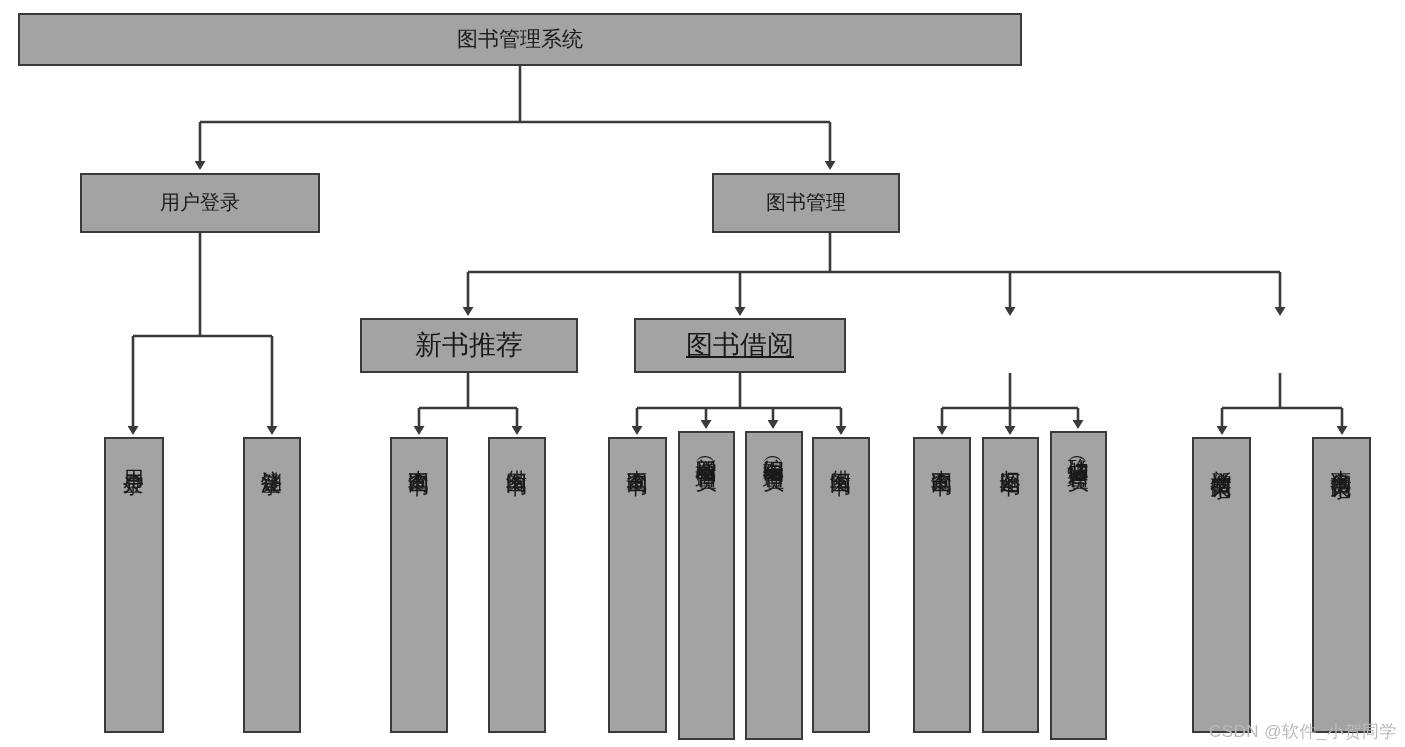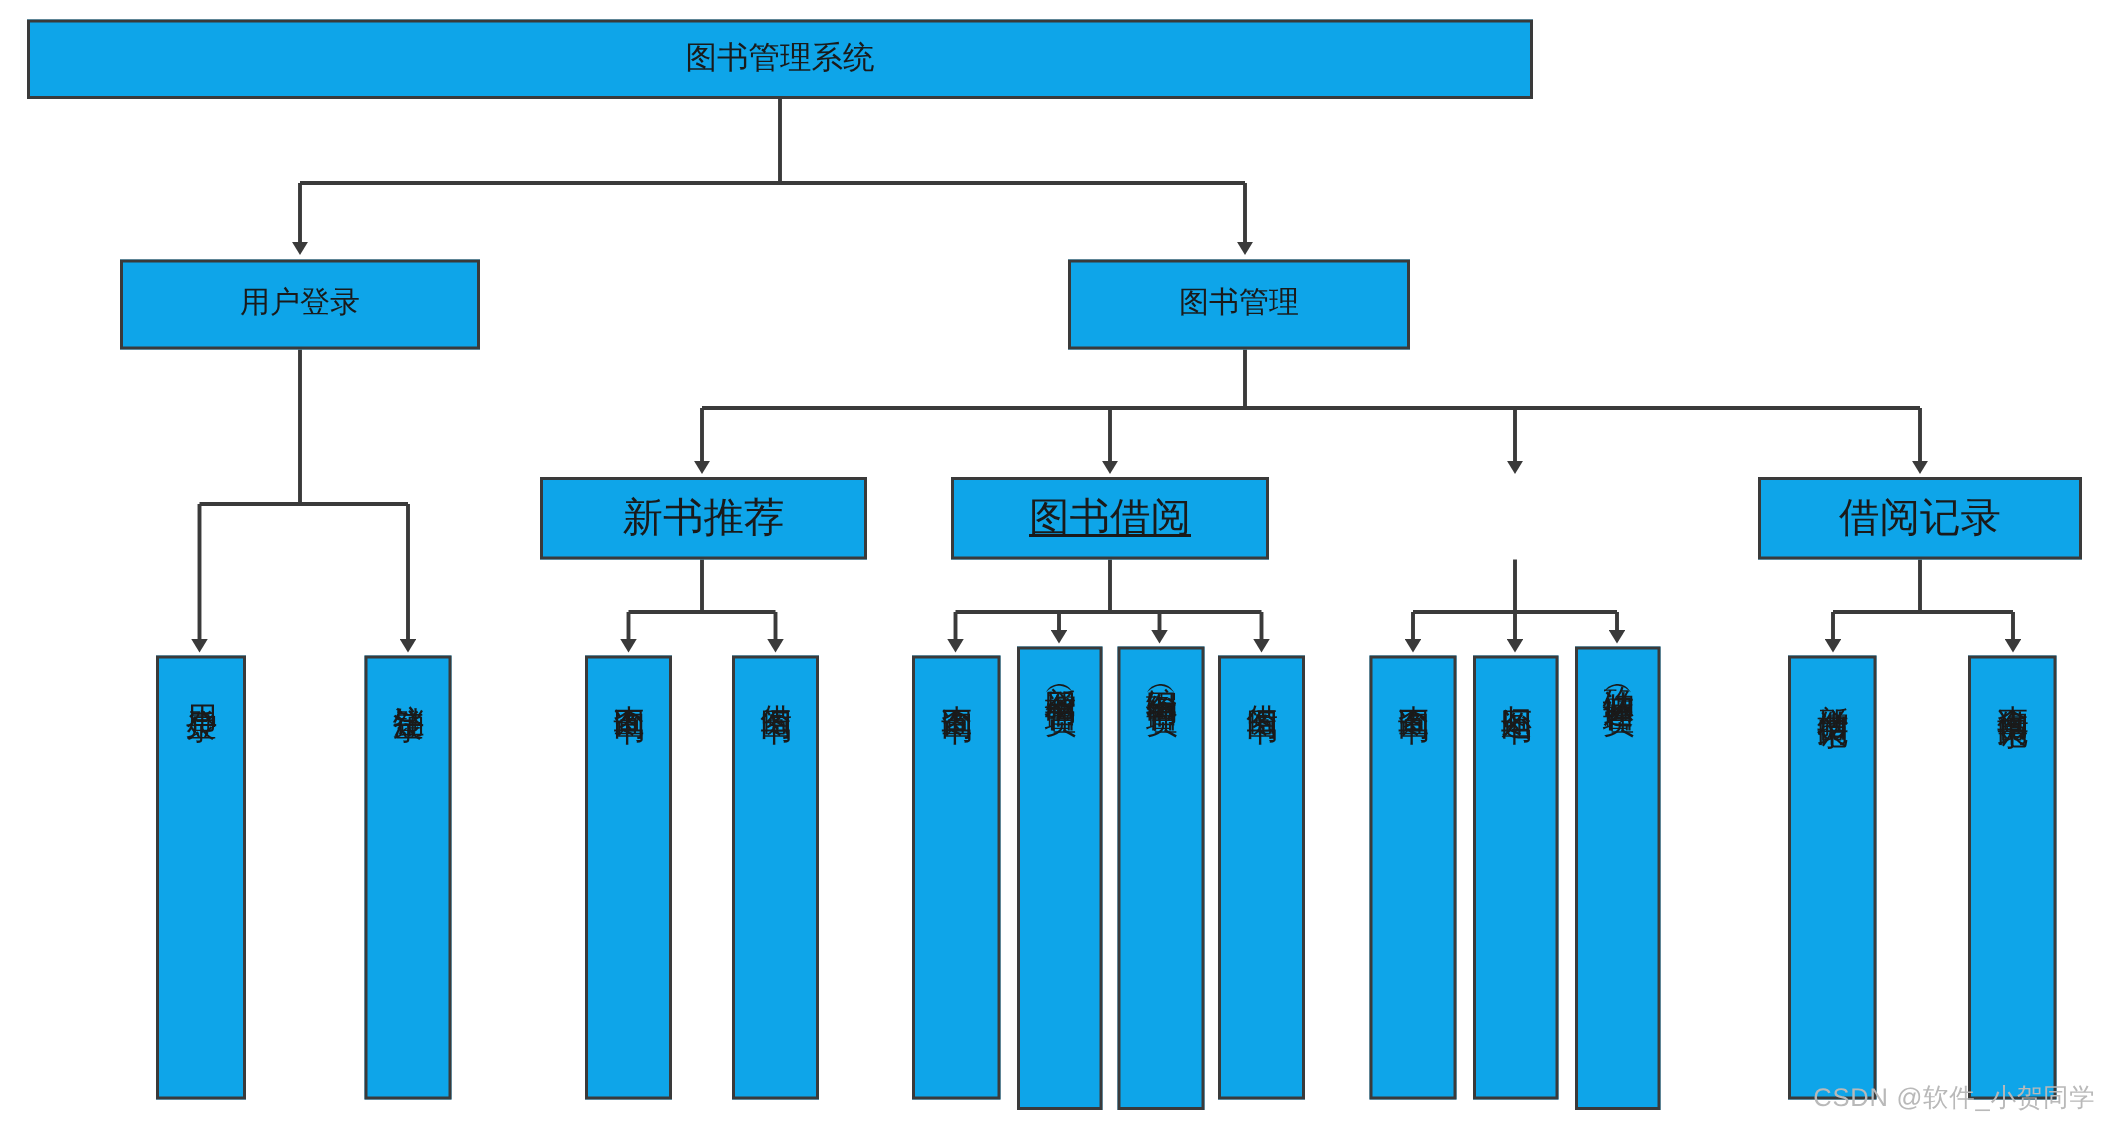--- a/index.html
+++ b/index.html
@@ -21,21 +21,21 @@
     position: absolute;
     left: 0;
     top: 0;
     width: 1405px;
     height: 747px;
     pointer-events: none;
   }
   .node {
     position: absolute;
     box-sizing: border-box;
-    background: #0ea5e9;
+    background: #a3a3a3;
     border: 2px solid #3a3a3a;
     display: flex;
     align-items: center;
     justify-content: center;
     color: #1a1a1a;
   }
   .node-label {
     display: block;
     text-align: center;
     line-height: 1.18;
@@ -130,32 +130,29 @@
     </g>
   </svg>
 
   <div class="node root" style="left:18px; top:13px; width:1004px; height:53px;">
     <span class="node-label">图书管理系统</span>
   </div>
 
   <div class="node l2" style="left:80px; top:173px; width:240px; height:60px;">
     <span class="node-label">用户登录</span>
   </div>
-  <div class="node l2" style="left:712px; top:173px; width:228px; height:60px;">
+  <div class="node l2" style="left:712px; top:173px; width:188px; height:60px;">
     <span class="node-label">图书管理</span>
   </div>
 
   <div class="node l3" style="left:360px; top:318px; width:218px; height:55px;">
     <span class="node-label">新书推荐</span>
   </div>
   <div class="node l3" style="left:634px; top:318px; width:212px; height:55px;text-decoration:underline;">
     <span class="node-label">图书借阅</span>
-  </div>
-  <div class="node l3" style="left:1172px; top:318px; width:216px; height:55px;">
-    <span class="node-label">借阅记录</span>
   </div>
 
   <div class="node leaf" style="left:104px; top:437px; width:60px; height:296px;">
     <span class="node-label">用户登录</span>
   </div>
   <div class="node leaf" style="left:243px; top:437px; width:58px; height:296px;">
     <span class="node-label">注销登录</span>
   </div>
 
   <div class="node leaf" style="left:390px; top:437px; width:58px; height:296px;">

